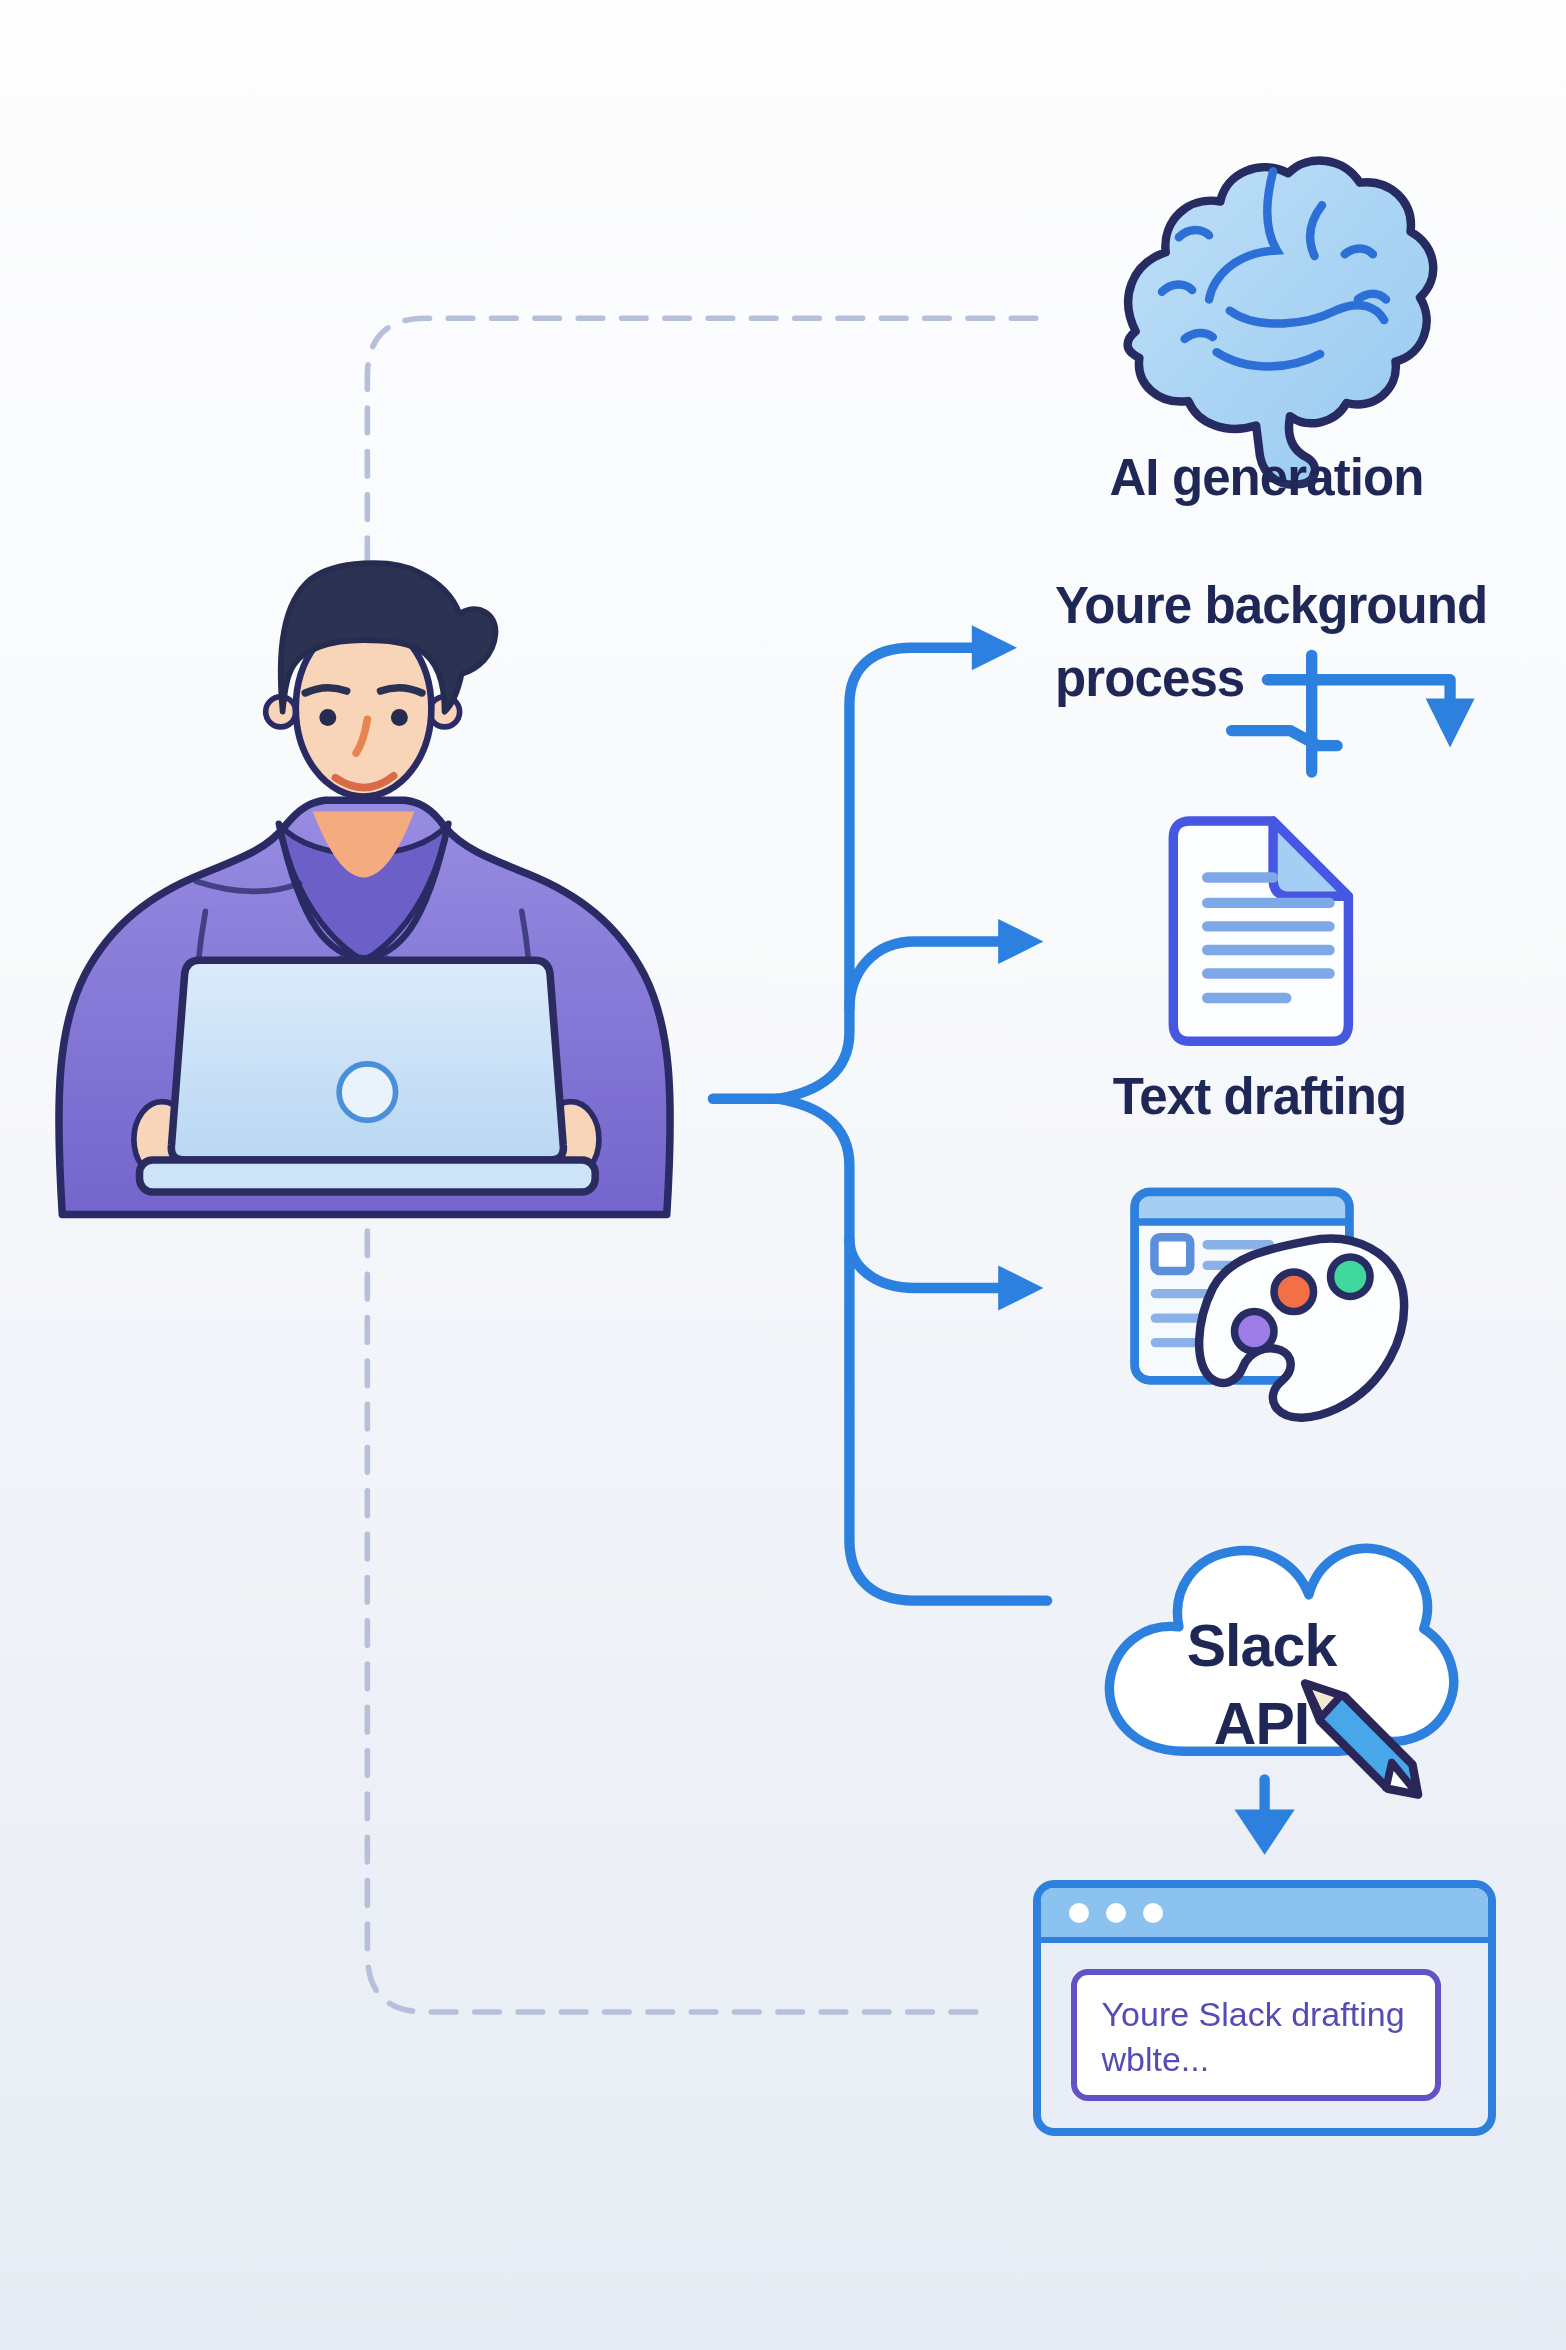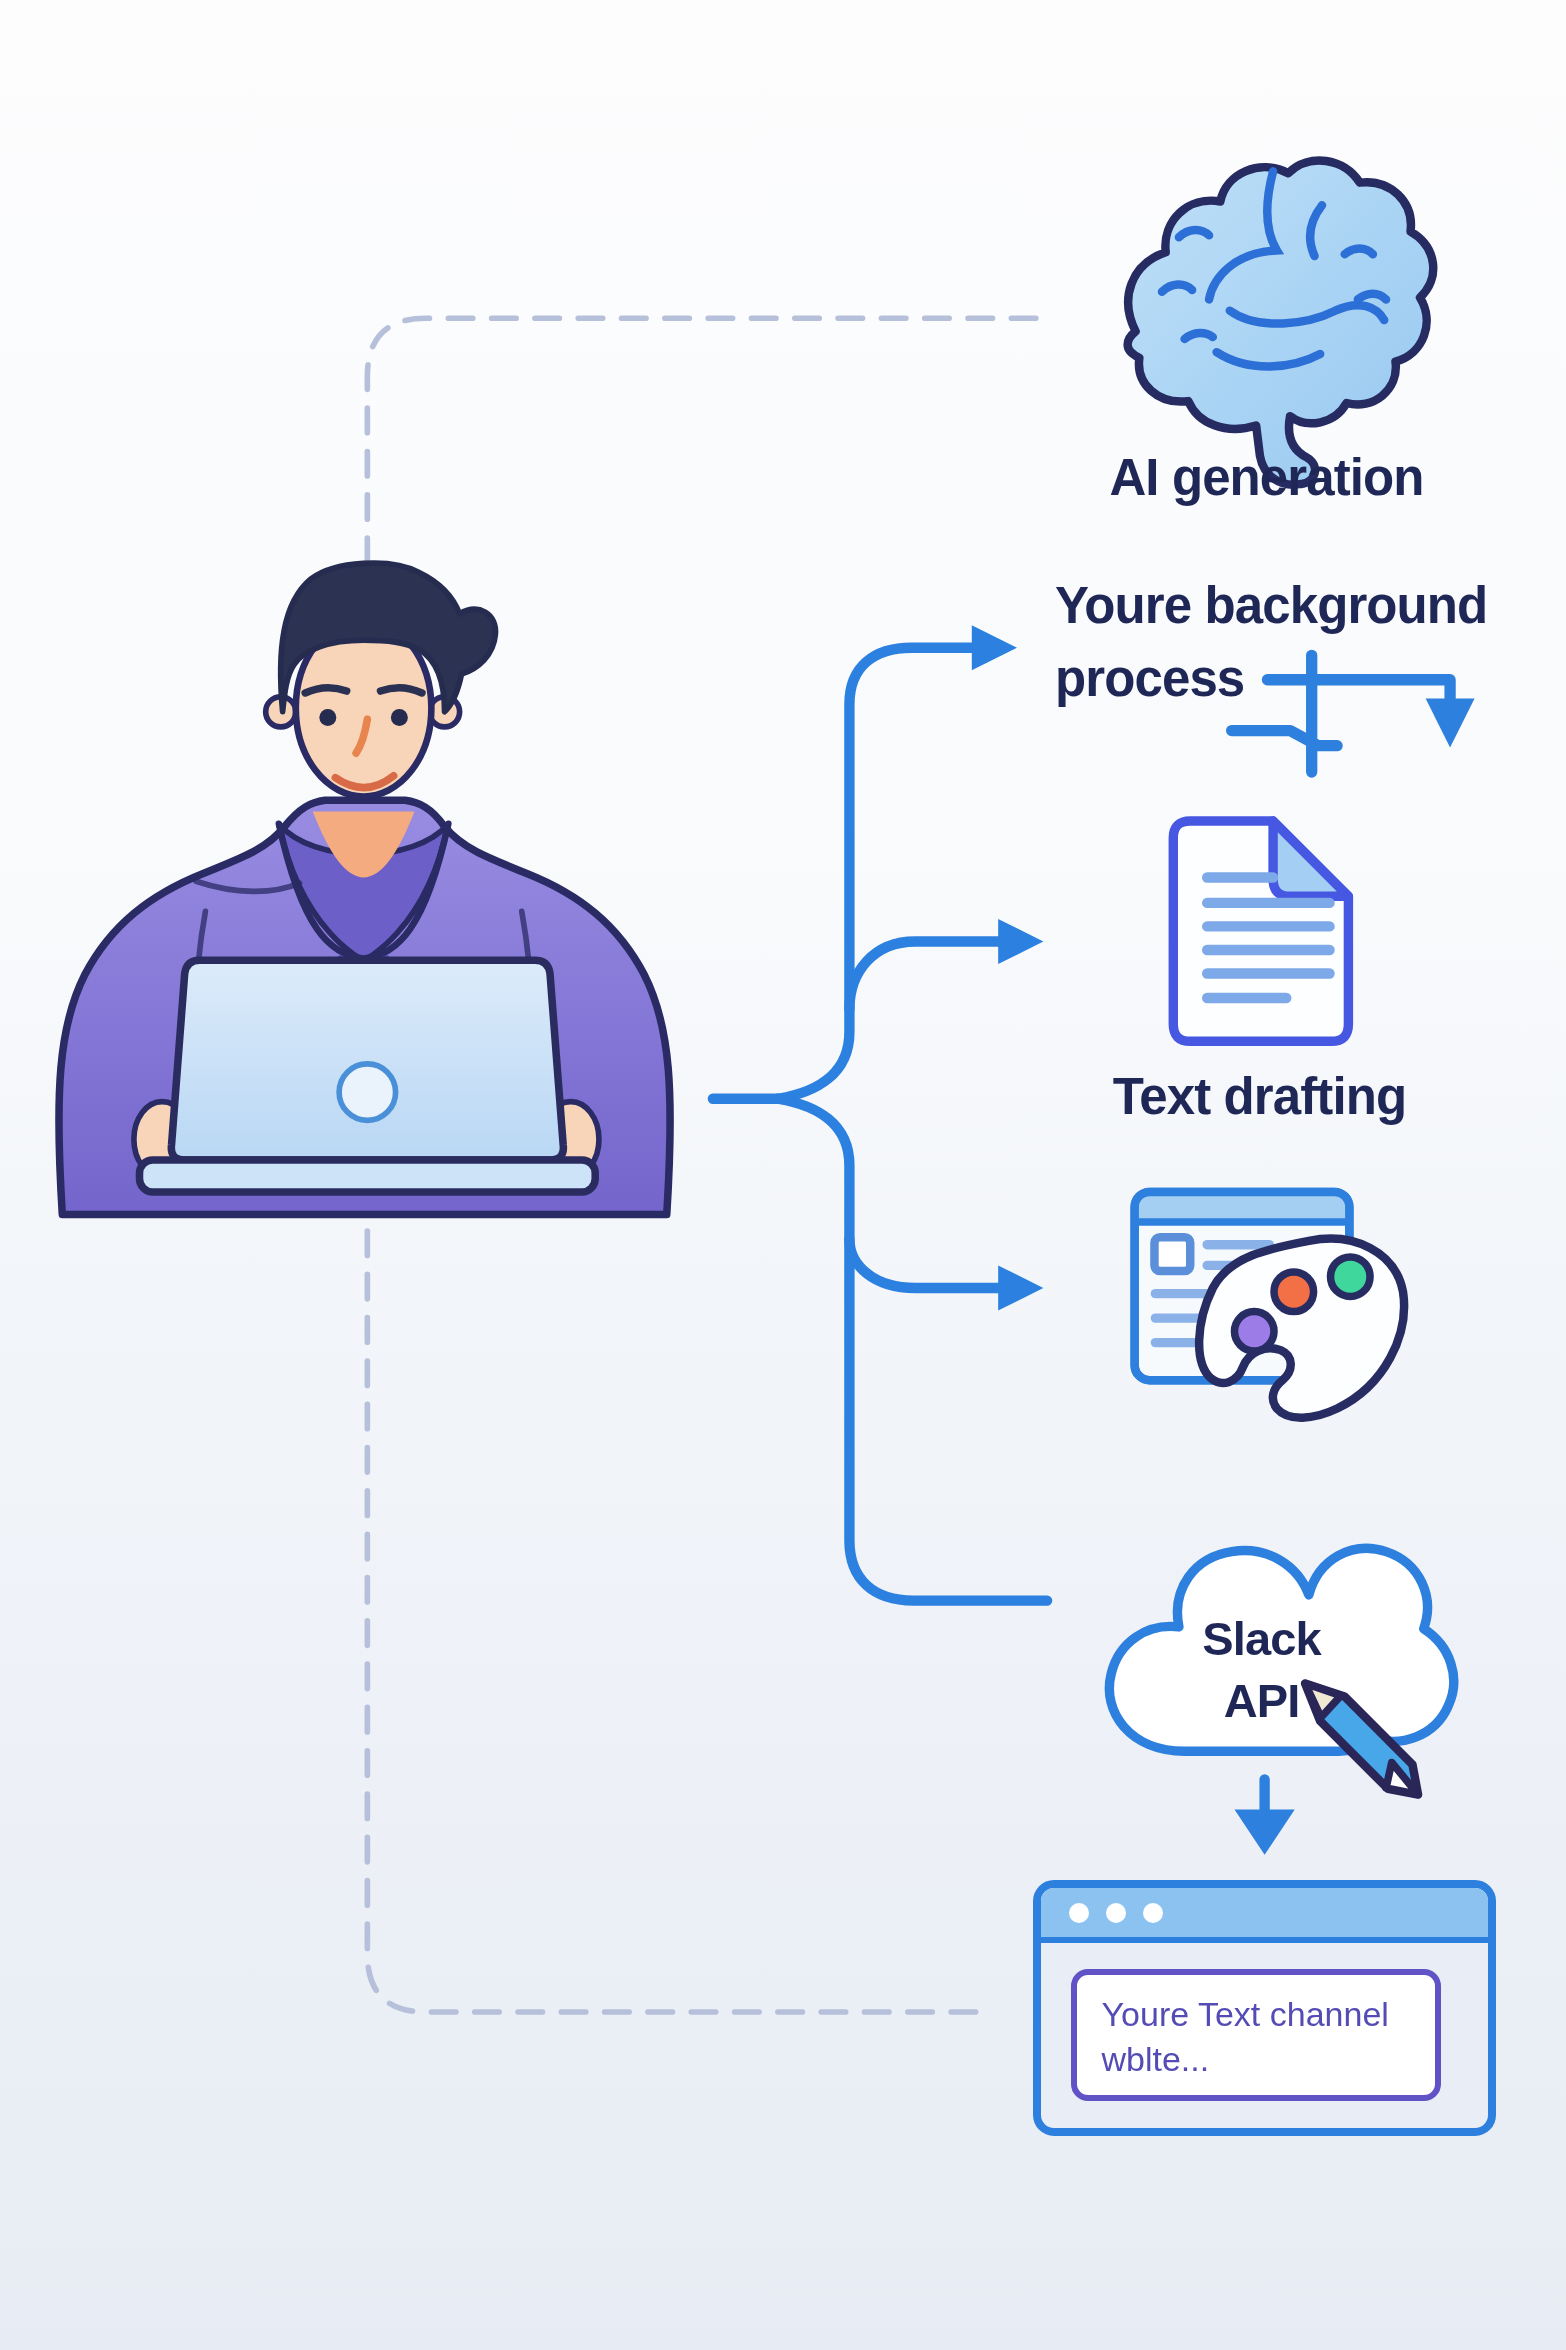--- a/index.html
+++ b/index.html
@@ -11,21 +11,21 @@
   .art{position:absolute;left:0;top:0;width:1567px;height:2350px;}
   .label{
     position:absolute;color:#1f2757;font-weight:700;font-size:51px;
     letter-spacing:-0.9px;line-height:1.44;
   }
   .label.center{text-align:center;}
   .lbl-ai{left:1031px;top:441px;width:471px;}
   .lbl-forked{left:1055px;top:569px;width:471px;text-align:left;}
   .lbl-text{left:1024px;top:1060px;width:471px;}
   .lbl-image{left:1024px;top:1429px;width:471px;}
-  .lbl-slack{left:1169px;top:1608px;width:185px;font-size:47px;line-height:1.32;}
+  .lbl-slack{left:1169px;top:1608px;width:185px;font-size:59px;line-height:1.32;}
   .slack-window{
     position:absolute;left:1033px;top:1880px;width:463px;height:256px;
     box-sizing:border-box;border:8.5px solid #2e80de;border-radius:21px;
     background:#e9eef6;overflow:hidden;
   }
   .sw-titlebar{
     height:49px;background:#8cc2f0;border-bottom:6.6px solid #2e80de;
     display:flex;align-items:center;gap:17px;padding-left:28px;
   }
   .sw-dot{width:20px;height:20px;border-radius:50%;background:#ffffff;}
@@ -196,18 +196,18 @@
   <div class="label center lbl-text">Text drafting</div>
   <div class="label center lbl-slack">Slack API</div>
 
   <div class="slack-window">
     <div class="sw-titlebar">
       <span class="sw-dot"></span>
       <span class="sw-dot"></span>
       <span class="sw-dot"></span>
     </div>
     <div class="sw-body">
-      <div class="sw-message">Youre Text channel wblte...</div>
+      <div class="sw-message">Youre Slack drafting wblte...</div>
     </div>
   </div>
 
 </div>
 
 
 </body></html>

